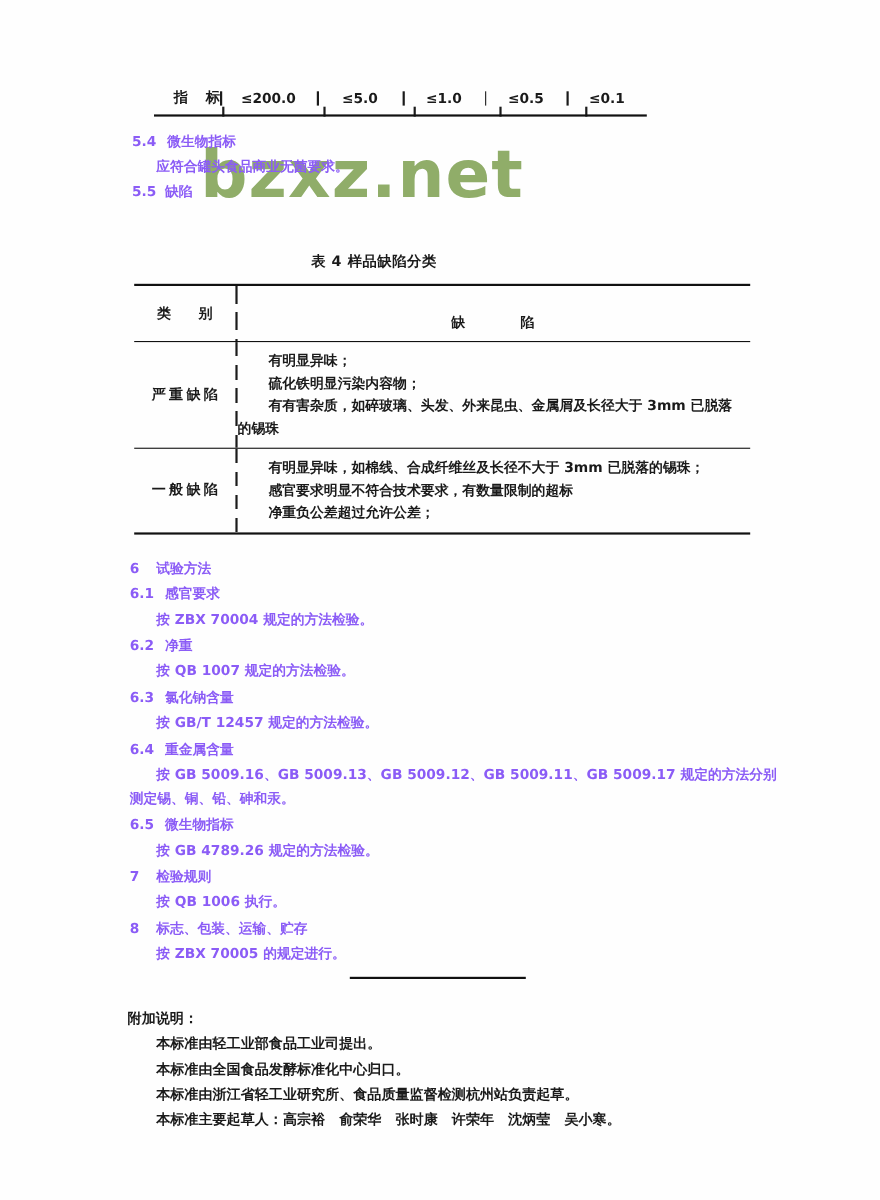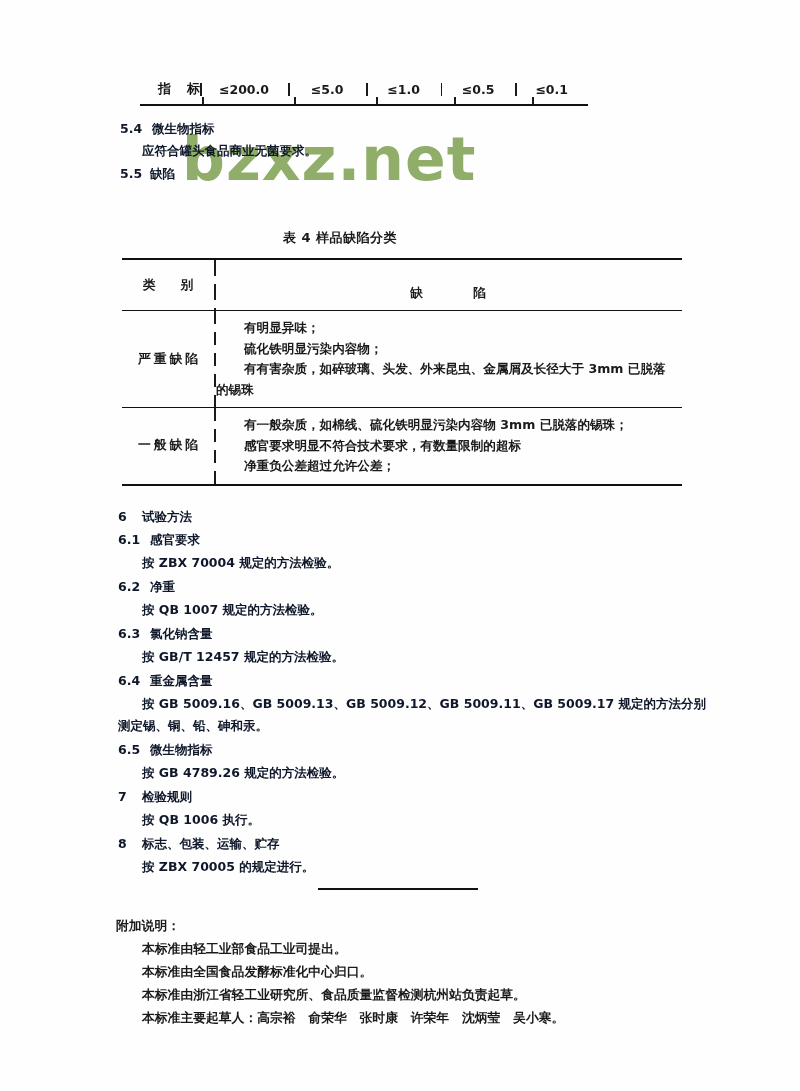--- a/index.html
+++ b/index.html
@@ -44,21 +44,21 @@
     z-index: 2;
   }
 
   
   .txt {
     position: absolute;
     font-family: "DejaVu Sans", "Liberation Sans", sans-serif;
     font-weight: 700;
     font-size: 12.5px;
     line-height: 1.5;
-    color: #0f172a;
+    color: #8b5cf6;
     white-space: pre;
   }
 
   
   .frag {
     position: absolute;
     left: 140px;
     top: 76px;
     width: 448px;
     height: 40px;
@@ -273,21 +273,21 @@
           <div class="line" style="margin-left:-14px;">的锡珠</div>
         </div>
       </div>
 
       <div class="rule-thin"></div>
 
       <div class="trow" style="min-height:76px;">
         <div class="vdiv"></div>
         <div class="tcat">一般缺陷</div>
         <div class="tbody">
-          <div class="line" style="text-indent:14px;">有一般杂质，如棉线、硫化铁明显污染内容物 3mm 已脱落的锡珠；</div>
+          <div class="line" style="text-indent:14px;">有明显异味，如棉线、合成纤维丝及长径不大于 3mm 已脱落的锡珠；</div>
           <div class="line" style="text-indent:14px;">感官要求明显不符合技术要求，有数量限制的超标</div>
           <div class="line" style="text-indent:14px;">净重负公差超过允许公差；</div>
         </div>
       </div>
 
       <div class="rule-thick"></div>
     </div>
 
     <div class="txt" style="left:118px; top:508px;">6</div>
     <div class="txt" style="left:142px; top:508px;">试验方法</div>

